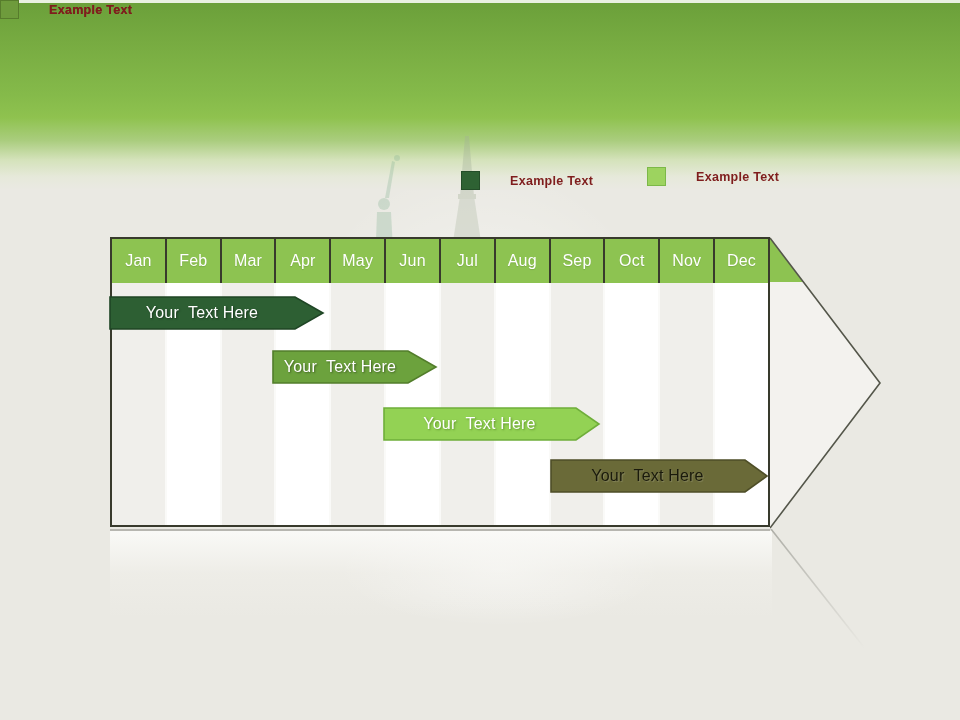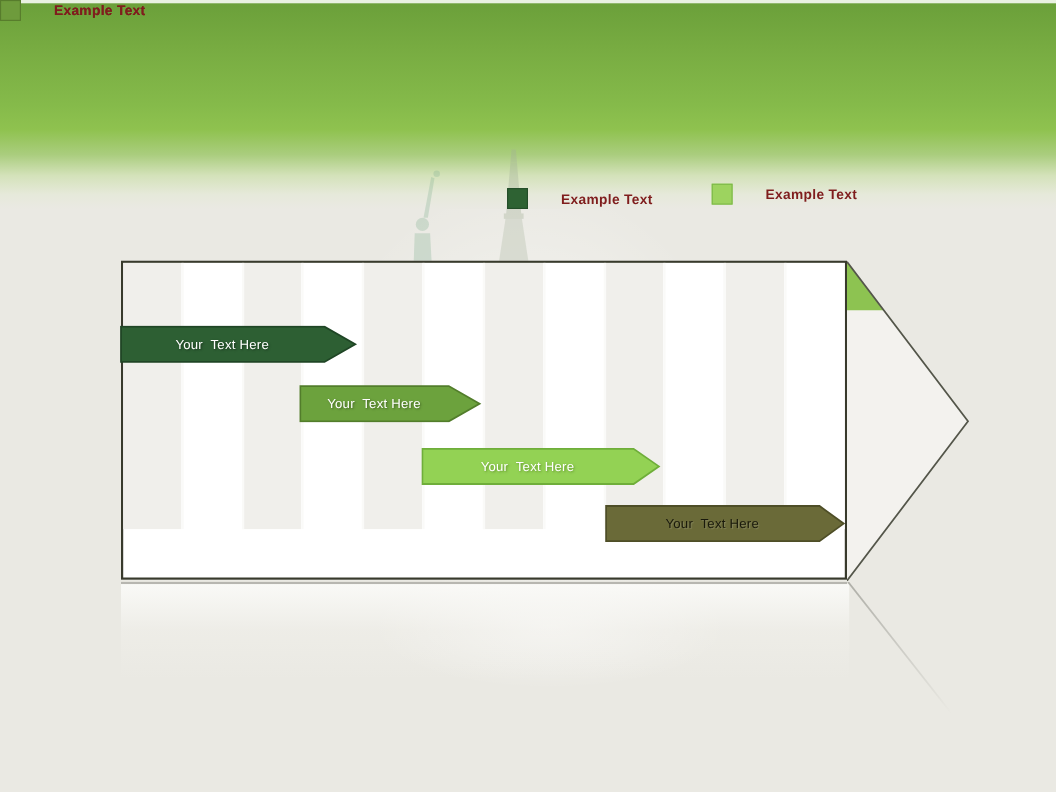--- a/index.html
+++ b/index.html
@@ -63,21 +63,21 @@
 
   
   #arrowhead{position:absolute; left:770px; top:237px; z-index:2;}
 
   
   .bar{position:absolute; z-index:4;}
   .bar svg{display:block;}
   .bar .lbl{
     position:absolute; left:0; top:0; height:100%;
     display:flex; align-items:center; justify-content:center;
-    font-size:12px; letter-spacing:0.2px; white-space:pre;
+    font-size:16px; letter-spacing:0.2px; white-space:pre;
   }
   #bar1{left:109px; top:296px;} #bar1 .lbl{width:186px; text-shadow:1px 1px 2px rgba(0,0,0,0.45);}
   #bar2{left:272px; top:350px;} #bar2 .lbl{width:136px; text-shadow:1px 1px 2px rgba(0,0,0,0.40);}
   #bar3{left:383px; top:407px;} #bar3 .lbl{width:193px; text-shadow:1px 1px 2px rgba(74,118,28,0.65);}
   #bar4{left:550px; top:459px;} #bar4 .lbl{width:195px; text-shadow:1px 1px 1px rgba(255,255,255,0.18);}
 
   
   .refl-border{position:absolute; left:110px; top:529px; width:660px; height:2px; background:#b7b6b0; z-index:1;}
   .refl-band{
     position:absolute; left:110px; top:531px; width:662px; height:112px; z-index:1; pointer-events:none;
@@ -133,20 +133,34 @@
     <span class="lg-label">Example Text</span>
   </div>
 
   <svg id="arrowhead" width="114" height="292" viewBox="0 0 114 292">
     <polygon points="0,1 110,146 0,291" style="fill: rgb(243, 242, 238);"></polygon>
     <polygon points="0,1 33,45 0,45" style="fill: rgb(141, 195, 81);"></polygon>
     <polyline points="0,1 110,146 0,291" fill="none" stroke-width="1.6" style="stroke: rgb(84, 86, 74);"></polyline>
   </svg>
 
   <div id="table">
+    <div id="thead" style="background-color: rgb(141, 195, 81);">
+      <div class="th">Jan</div>
+      <div class="th">Feb</div>
+      <div class="th">Mar</div>
+      <div class="th">Apr</div>
+      <div class="th">May</div>
+      <div class="th">Jun</div>
+      <div class="th">Jul</div>
+      <div class="th">Aug</div>
+      <div class="th">Sep</div>
+      <div class="th">Oct</div>
+      <div class="th">Nov</div>
+      <div class="th">Dec</div>
+    </div>
     <div id="tbody">
       <div class="col"></div>
       <div class="col"></div>
       <div class="col"></div>
       <div class="col"></div>
       <div class="col"></div>
       <div class="col"></div>
       <div class="col"></div>
       <div class="col"></div>
       <div class="col"></div>

